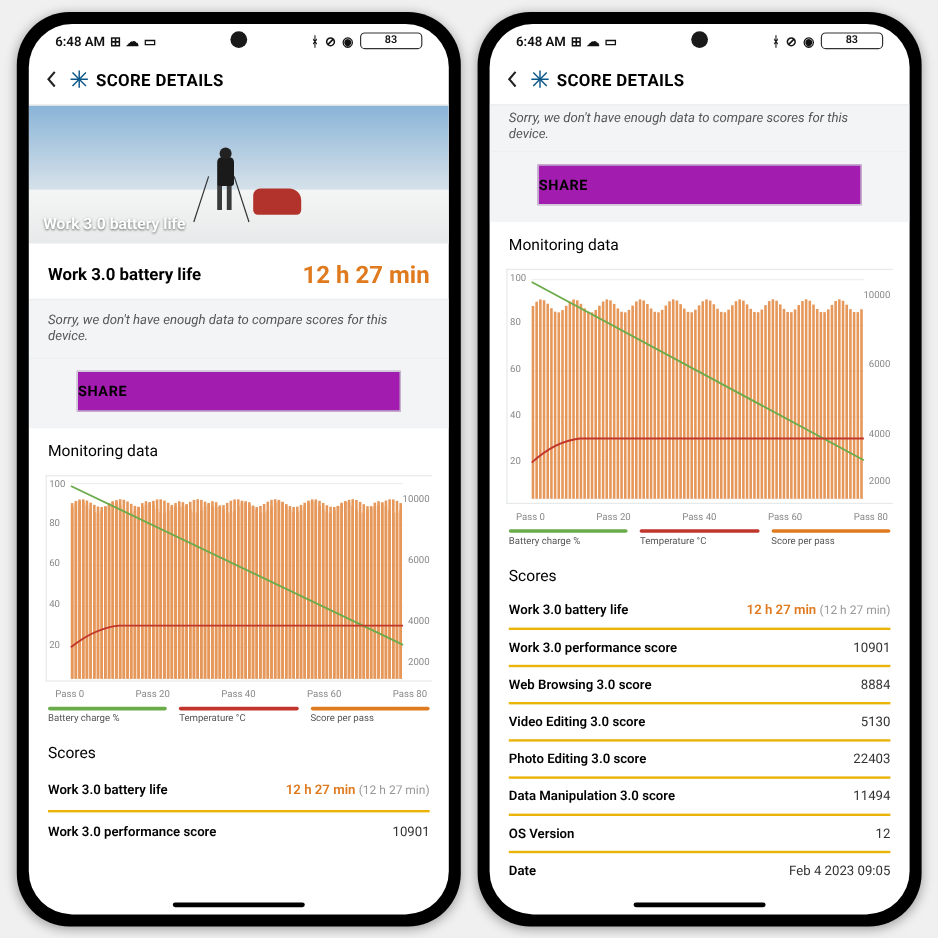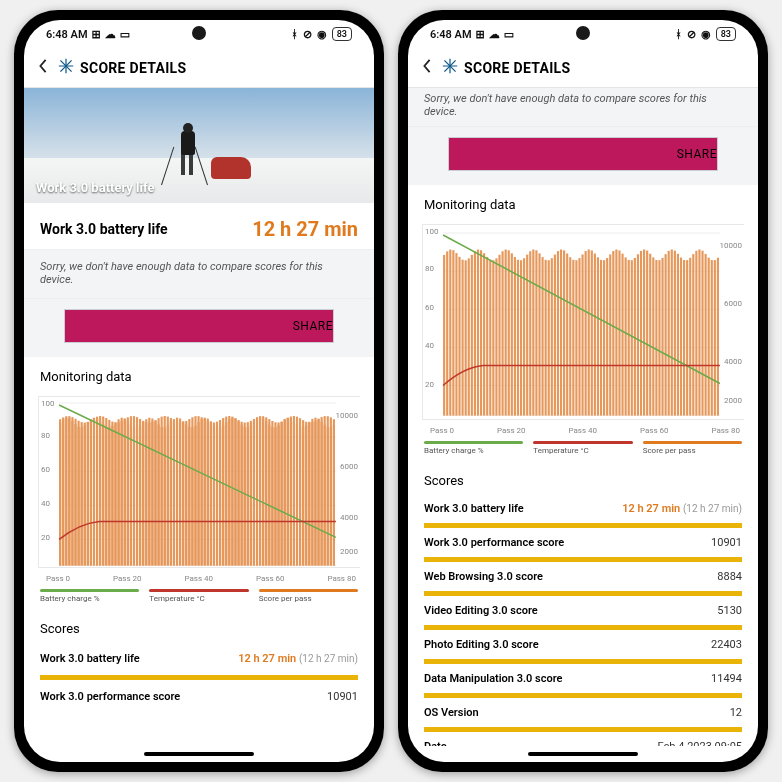--- a/index.html
+++ b/index.html
@@ -50,21 +50,21 @@
     font-weight: 600;
     color: #111;
   }
   .sb-left { display: flex; align-items: center; gap: 4px; }
   .sb-right { display: flex; align-items: center; gap: 5px; }
   .battery {
     display: inline-flex;
     align-items: center;
     border: 1px solid #333;
     border-radius: 4px;
-    padding: 0 4px;
+    padding: 0 20px;
     font-size: 9px;
     height: 14px;
   }
   .titlebar {
     height: 40px;
     display: flex;
     align-items: center;
     padding: 0 14px;
     border-bottom: 1px solid #e5e5e5;
     gap: 6px;
@@ -126,26 +126,26 @@
     border-top: 1px solid #eceef0;
     border-bottom: 1px solid #eceef0;
   }
   .share-wrap {
     background: #f2f4f5;
     padding: 10px 40px 14px;
   }
   .share-btn {
     display: block;
     width: 100%;
-    background: #be185d;
+    background: #a21caf;
     border: 1px solid #c9ced3;
     padding: 9px 0;
-    text-align: right;
+    text-align: left;
     font-size: 12px;
-    font-weight: 400;
+    font-weight: 700;
     letter-spacing: .5px;
     cursor: pointer;
   }
   .section-h {
     padding: 12px 16px 6px;
     font-size: 13px;
     font-weight: 400;
   }
   .chart {
     margin: 6px 14px 4px;
@@ -161,21 +161,21 @@
   .chart .yr { position:absolute; right:2px; font-size:8px; color:#888; }
   .chart .yr.r1{ top:8%; } .chart .yr.r2{ top:38%; } .chart .yr.r3{ top:68%; } .chart .yr.r4{ top:88%; }
   .xlabels { display:flex; justify-content:space-between; padding:2px 18px 2px 22px; font-size:8px; color:#888; }
   .legend { display:flex; gap:10px; padding:4px 16px 6px; font-size:8px; color:#555; }
   .legend .item { display:flex; flex-direction:column; gap:2px; flex:1; }
   .legend .bar { height:3px; width:100%; border-radius:2px; }
   .lg-green{ background:#6aab4a; } .lg-red{ background:#c0362c; } .lg-orange{ background:#e07a1f; }
   .table { padding: 0 16px; }
   .table-row {
     display:flex; justify-content:space-between; align-items:center;
-    border-top:5px solid #eab308;
+    border-top:2px solid #eab308;
     padding:10px 0;
     font-size:11px;
   }
   .table-row:first-child { border-top:none; }
   .table-row .k { font-weight:600; }
   .table-row .v { color:#333; }
   .table-row .v.orange { color:#e07a1f; font-weight:600; }
   .table-row .v .sub { color:#999; font-weight:400; font-size:10px; }
   .navbar {
     height: 16px;

